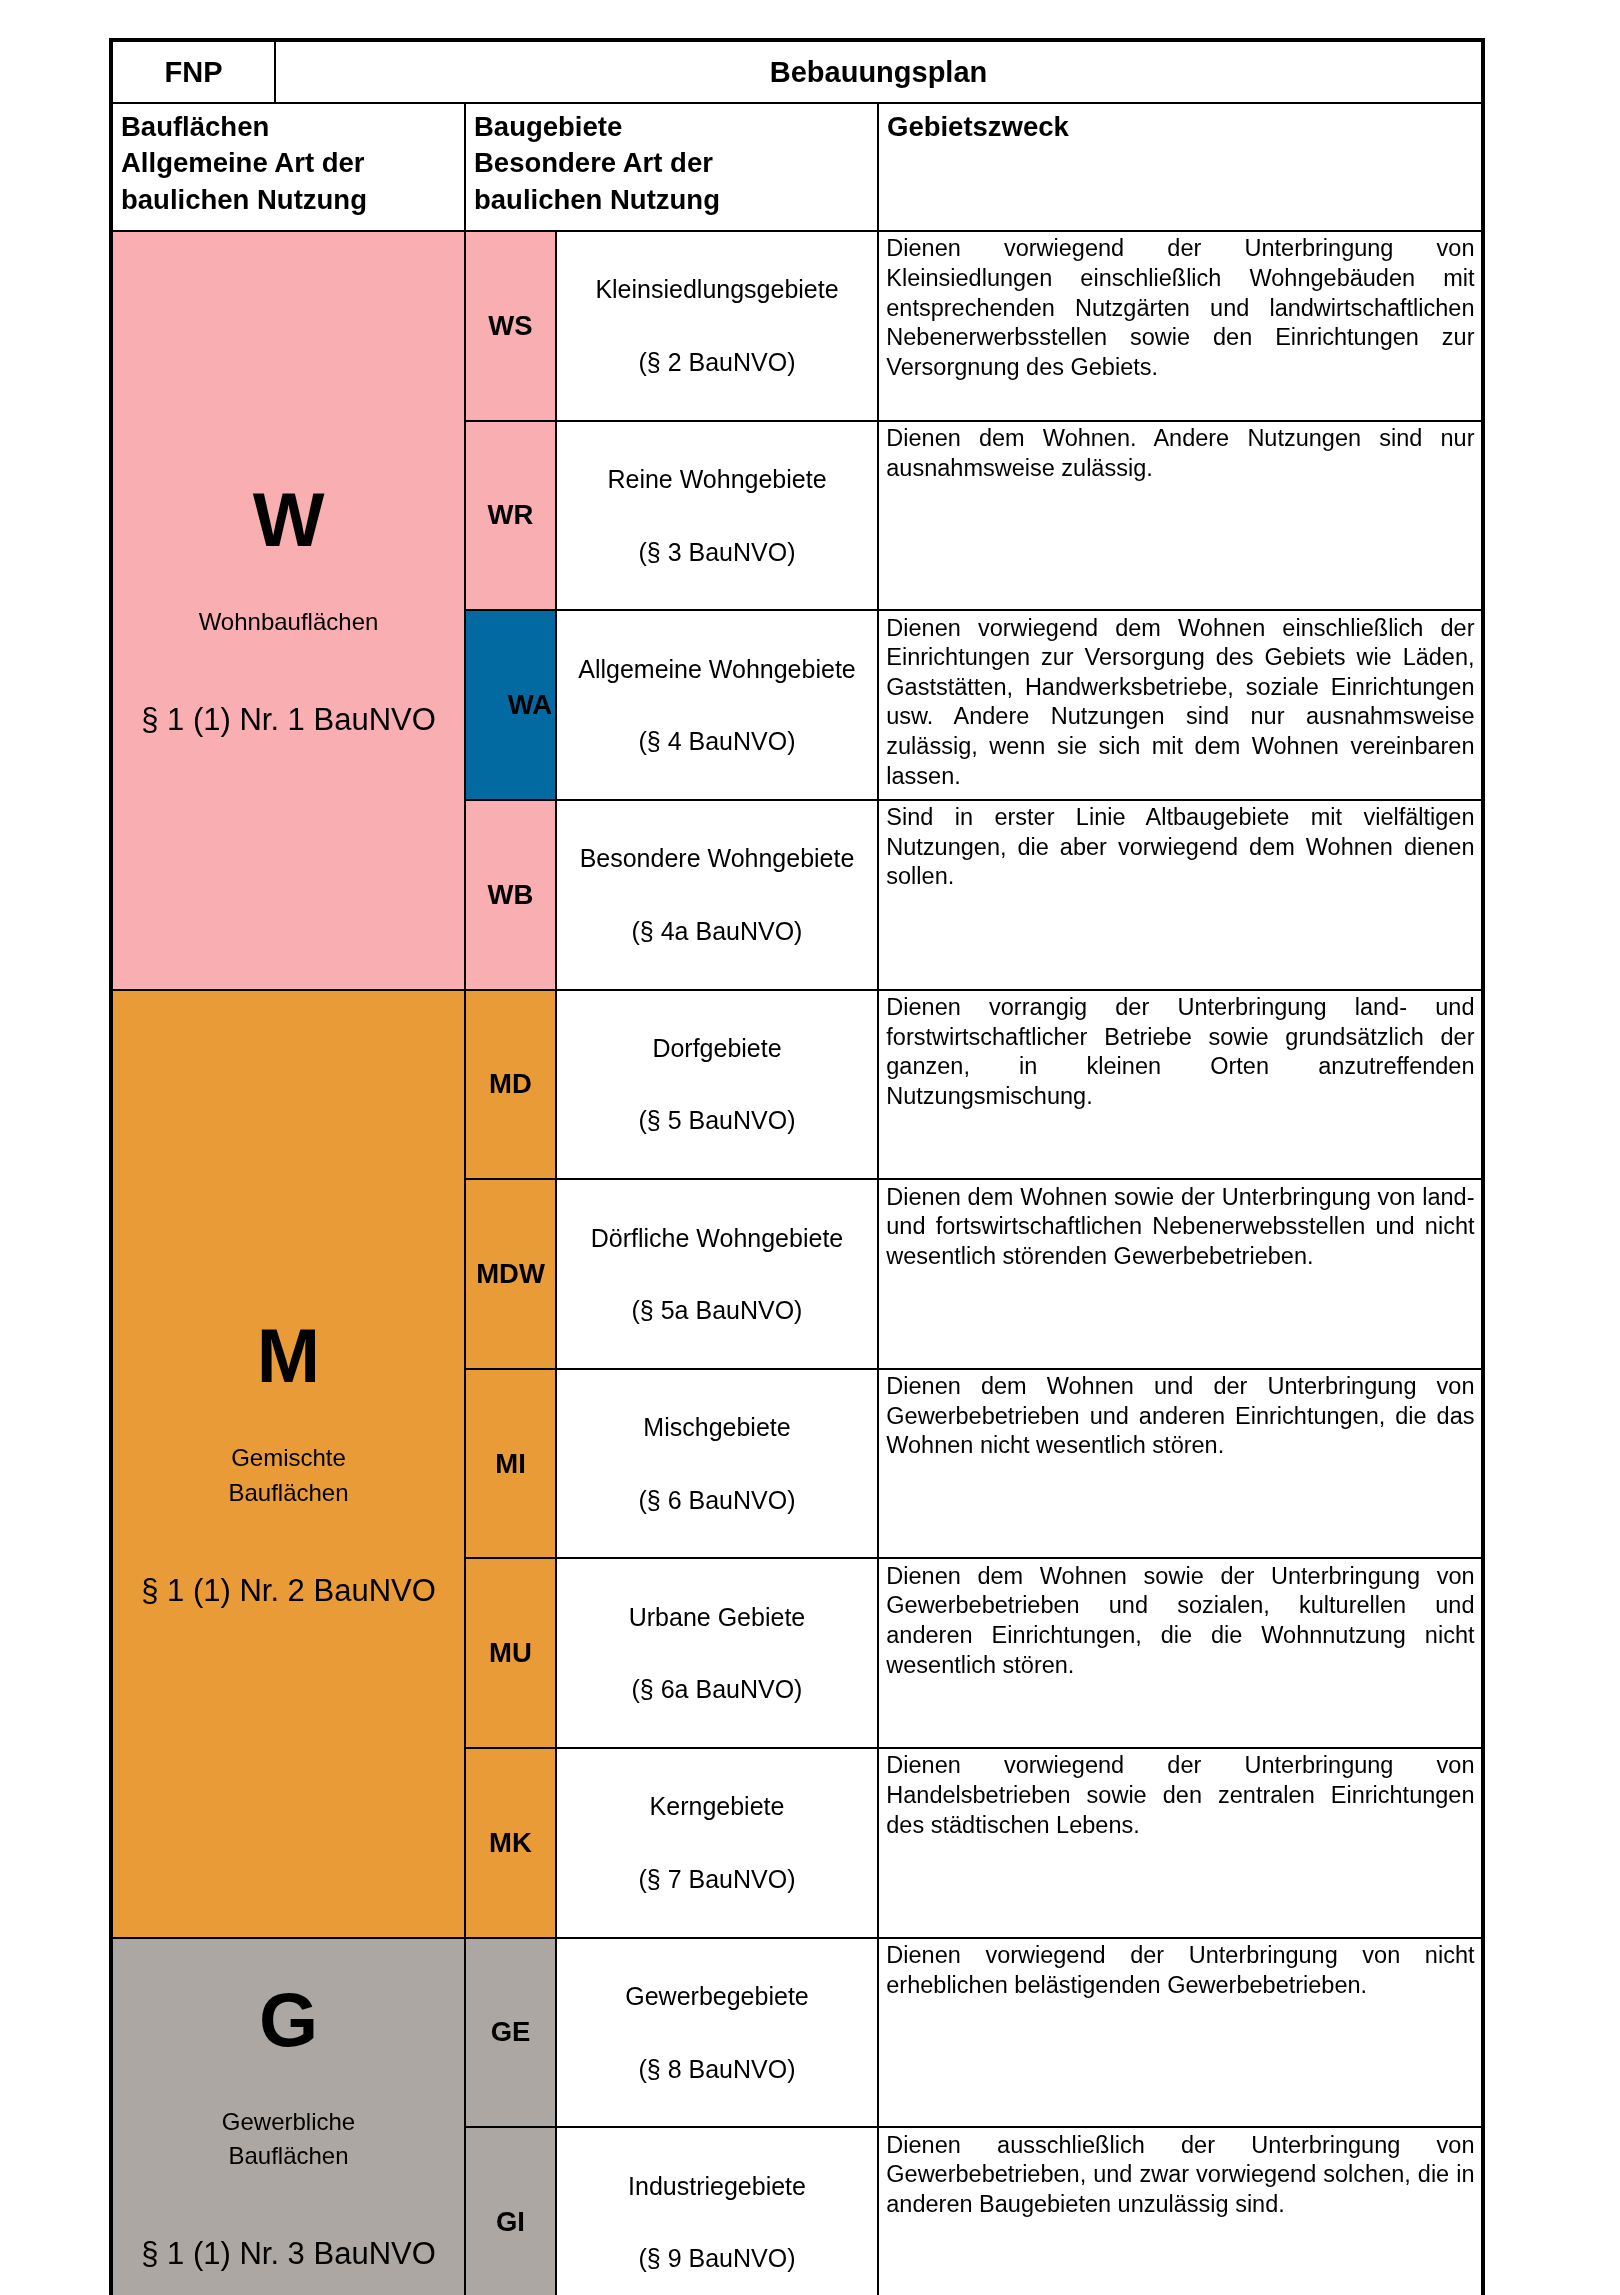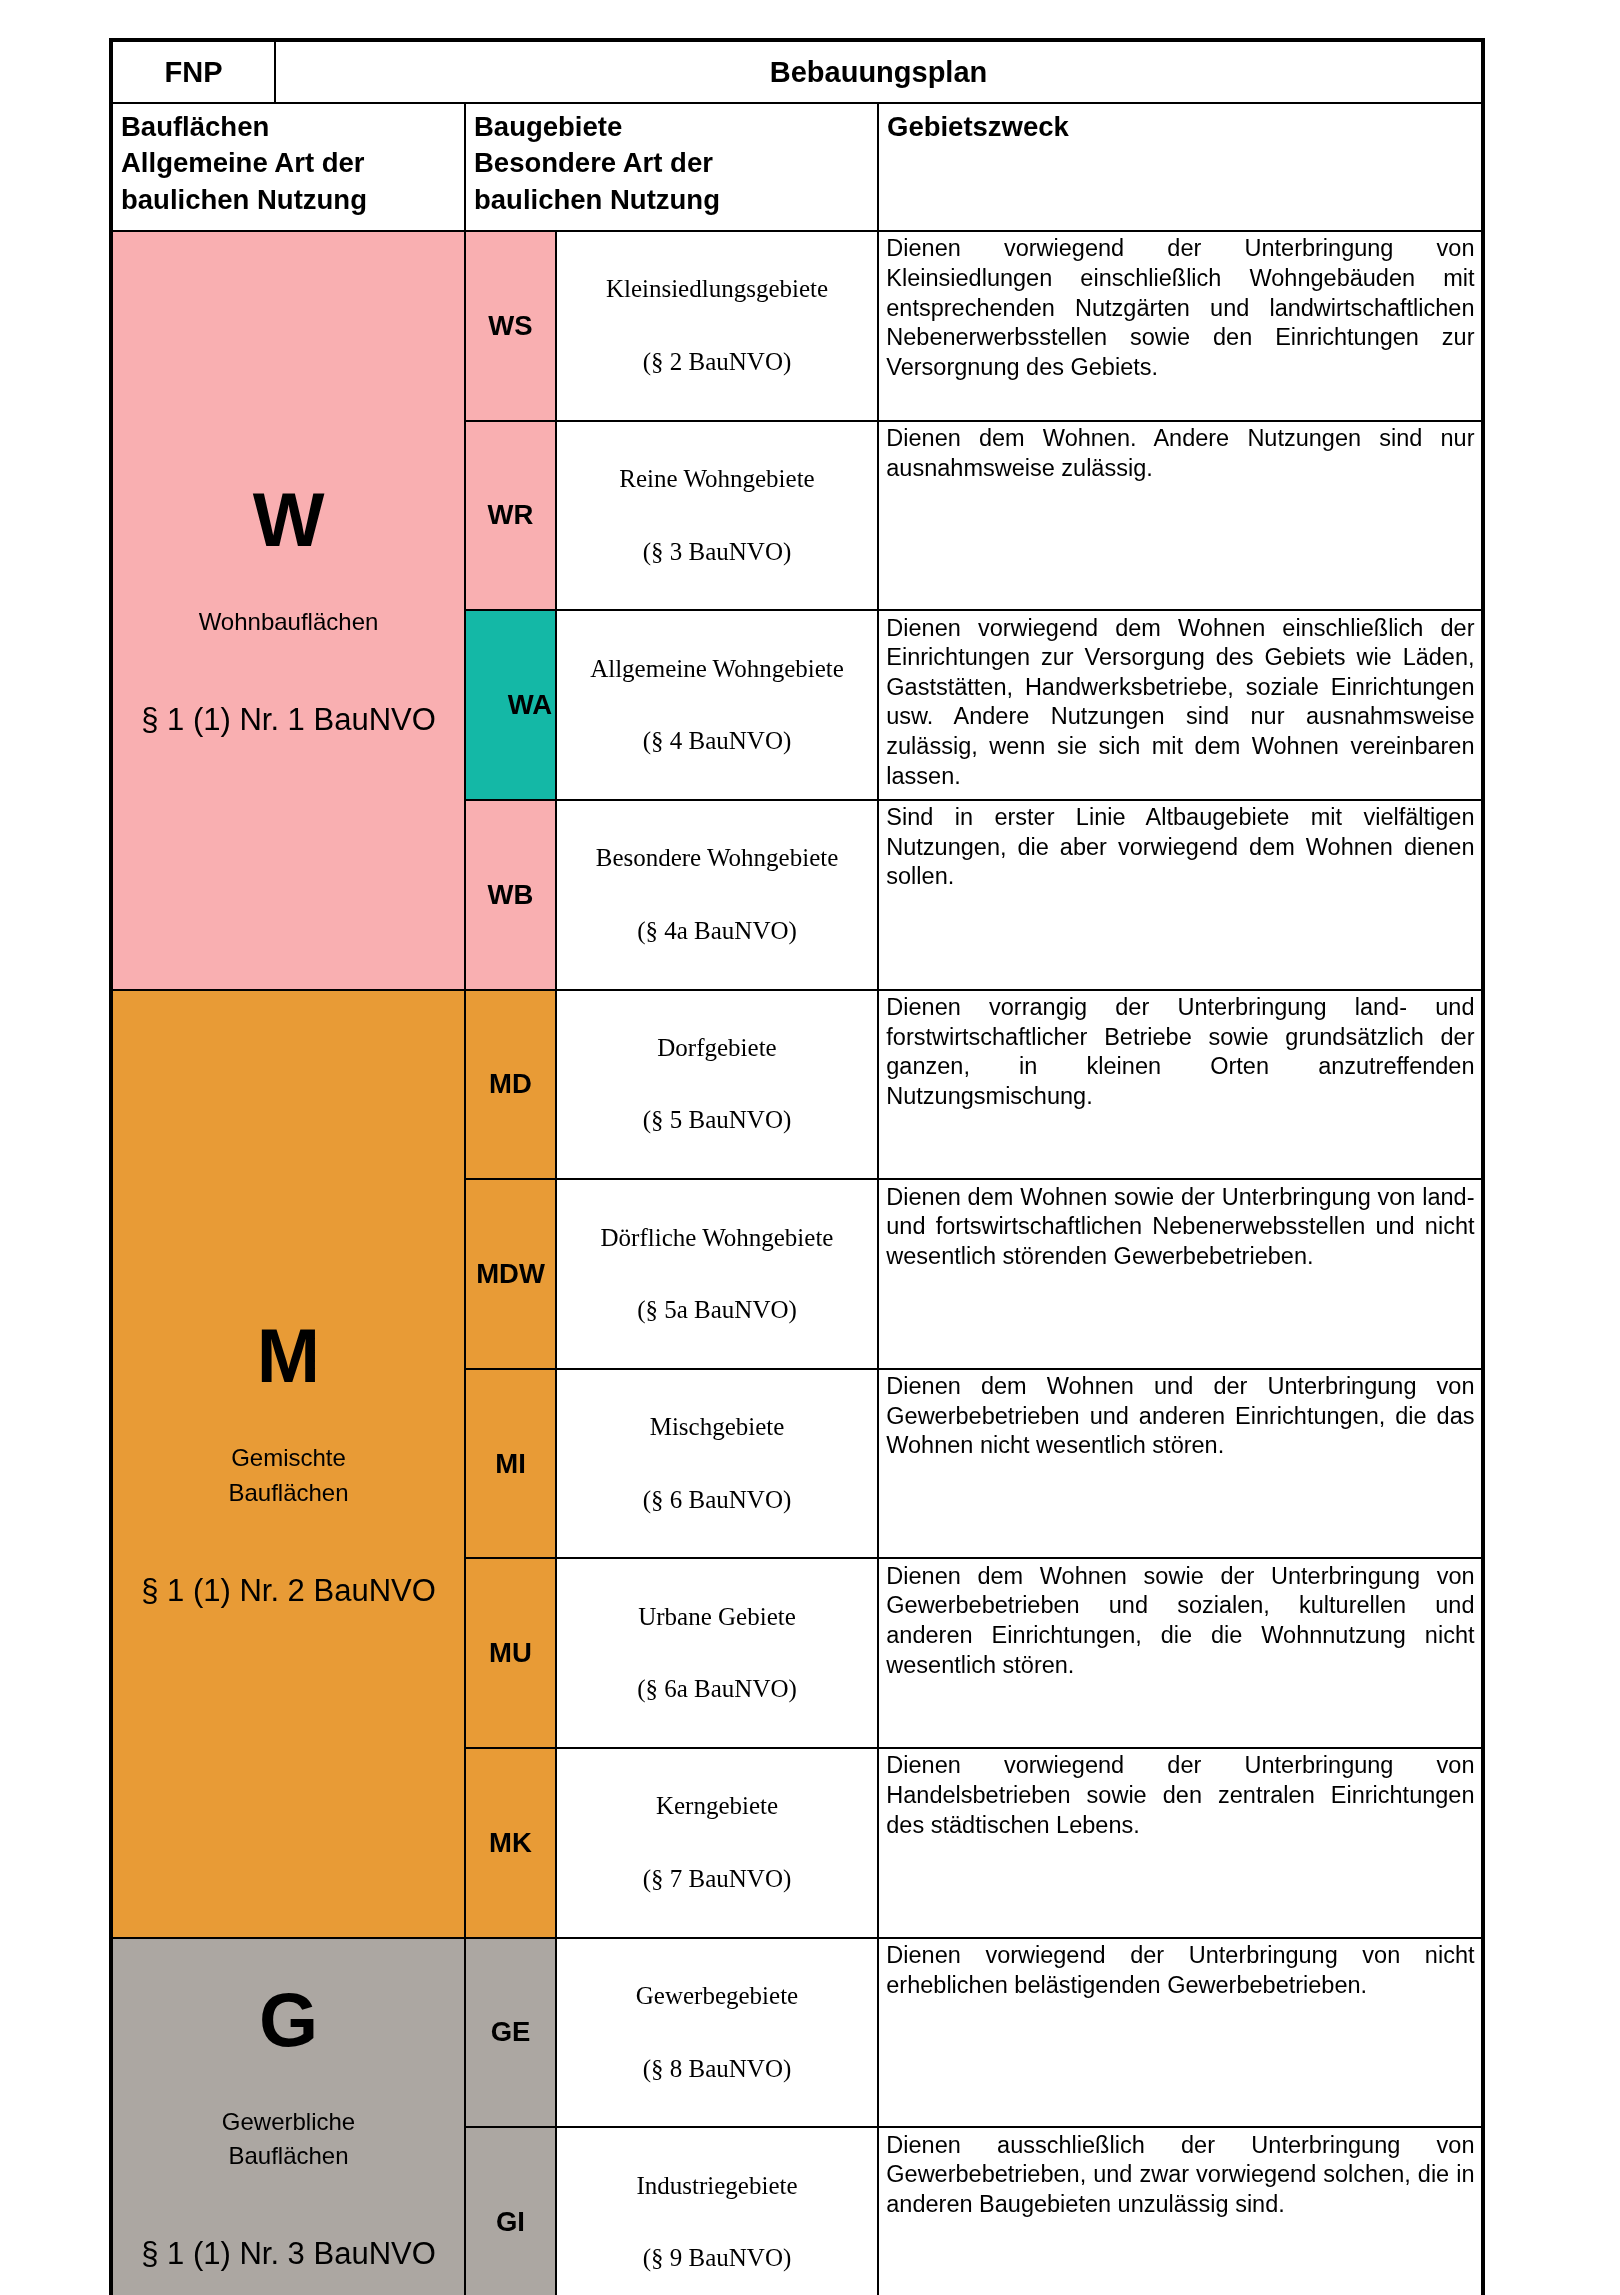--- a/index.html
+++ b/index.html
@@ -20,21 +20,21 @@
   tr.r12{height:148px} tr.r13{height:150px}
 
   .h1{font-size:29px;font-weight:bold;text-align:center;}
   .hdr{font-size:27.5px;font-weight:bold;text-align:left;vertical-align:top;
        padding:4.9px 8px;white-space:pre-line;line-height:1.33;}
   .sec{text-align:center;}
   .sec .big{font-size:76px;font-weight:bold;line-height:1;}
   .sec .nm{font-size:24px;line-height:1.42;white-space:pre-line;margin-top:47px;}
   .sec .lw{font-size:31px;margin-top:63px;}
   .code{font-size:27.5px;font-weight:bold;text-align:center;margin-left:12px;}
-  .geb{font-size:25px;text-align:center;line-height:1.45;padding:3.2px 4.9px;white-space:pre-line;font-family:Liberation Serif, serif;}
+  .geb{font-size:25px;text-align:center;line-height:1.45;padding:3.2px 4.9px;white-space:pre-line;}
   .zweck{font-size:23.5px;line-height:1.26;text-align:justify;vertical-align:top;
          padding:2.4px 6.5px 3.2px 7.3px;hyphens:none;}
 </style>
 </head>
 <body>
 
 <div class="page">
   <table class="fnp">
     <colgroup>
       <col style="width:164px">
@@ -75,21 +75,21 @@
     </tr>
     <tr class="r4">
       <td class="code" style="background: rgb(249, 175, 177);">WR</td>
       <td class="geb">
         <div>Reine Wohngebiete</div>
         <div>(§ 3 BauNVO)</div>
       </td>
       <td class="zweck">Dienen dem Wohnen. Andere Nutzungen sind nur ausnahmsweise zulässig.</td>
     </tr>
     <tr class="r5">
-      <td class="code" style="background: #14b8a6; padding-left: 39px;">WA</td>
+      <td class="code" style="background: #0369a1; padding-left: 39px;">WA</td>
       <td class="geb">
         <div>Allgemeine Wohngebiete</div>
         <div>(§ 4 BauNVO)</div>
       </td>
       <td class="zweck">Dienen vorwiegend dem Wohnen einschließlich der Einrichtungen zur Versorgung des Gebiets wie Läden, Gaststätten, Handwerksbetriebe, soziale Einrichtungen usw. Andere Nutzungen sind nur ausnahmsweise zulässig, wenn sie sich mit dem Wohnen vereinbaren lassen.</td>
     </tr>
     <tr class="r6">
       <td class="code" style="background: rgb(249, 175, 177);">WB</td>
       <td class="geb">
         <div>Besondere Wohngebiete</div>

